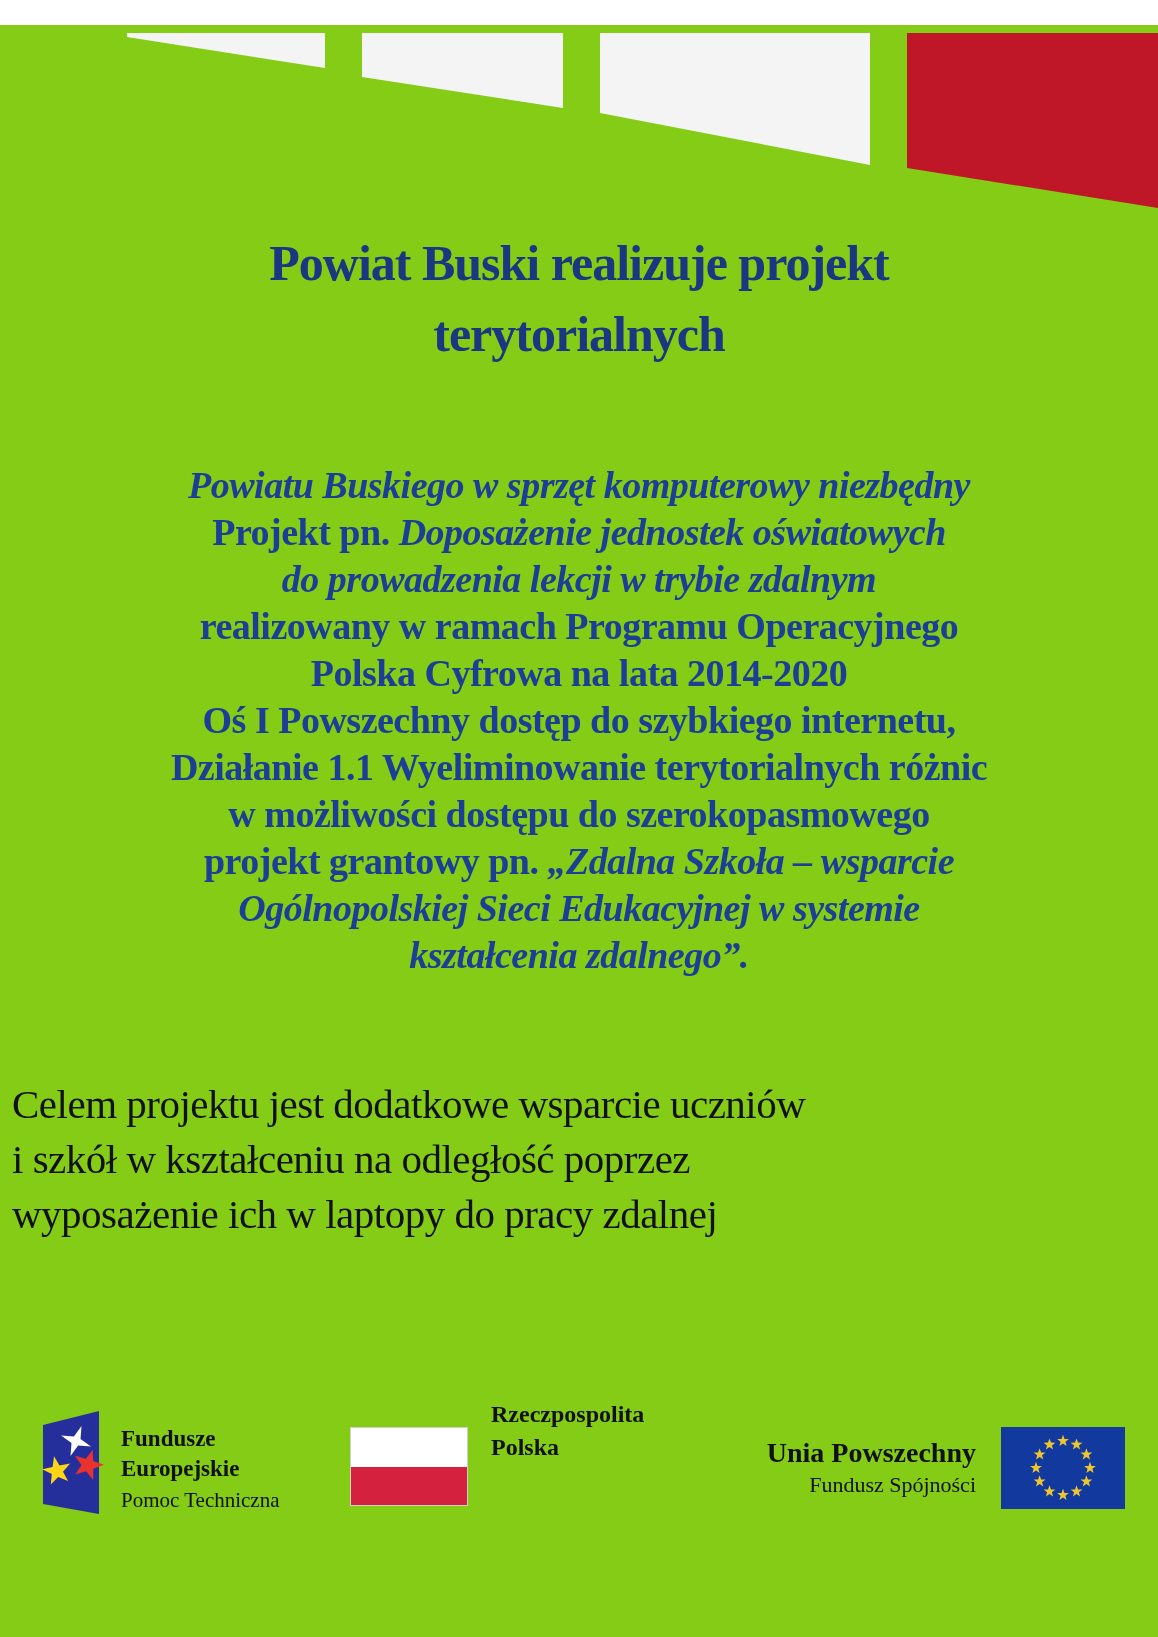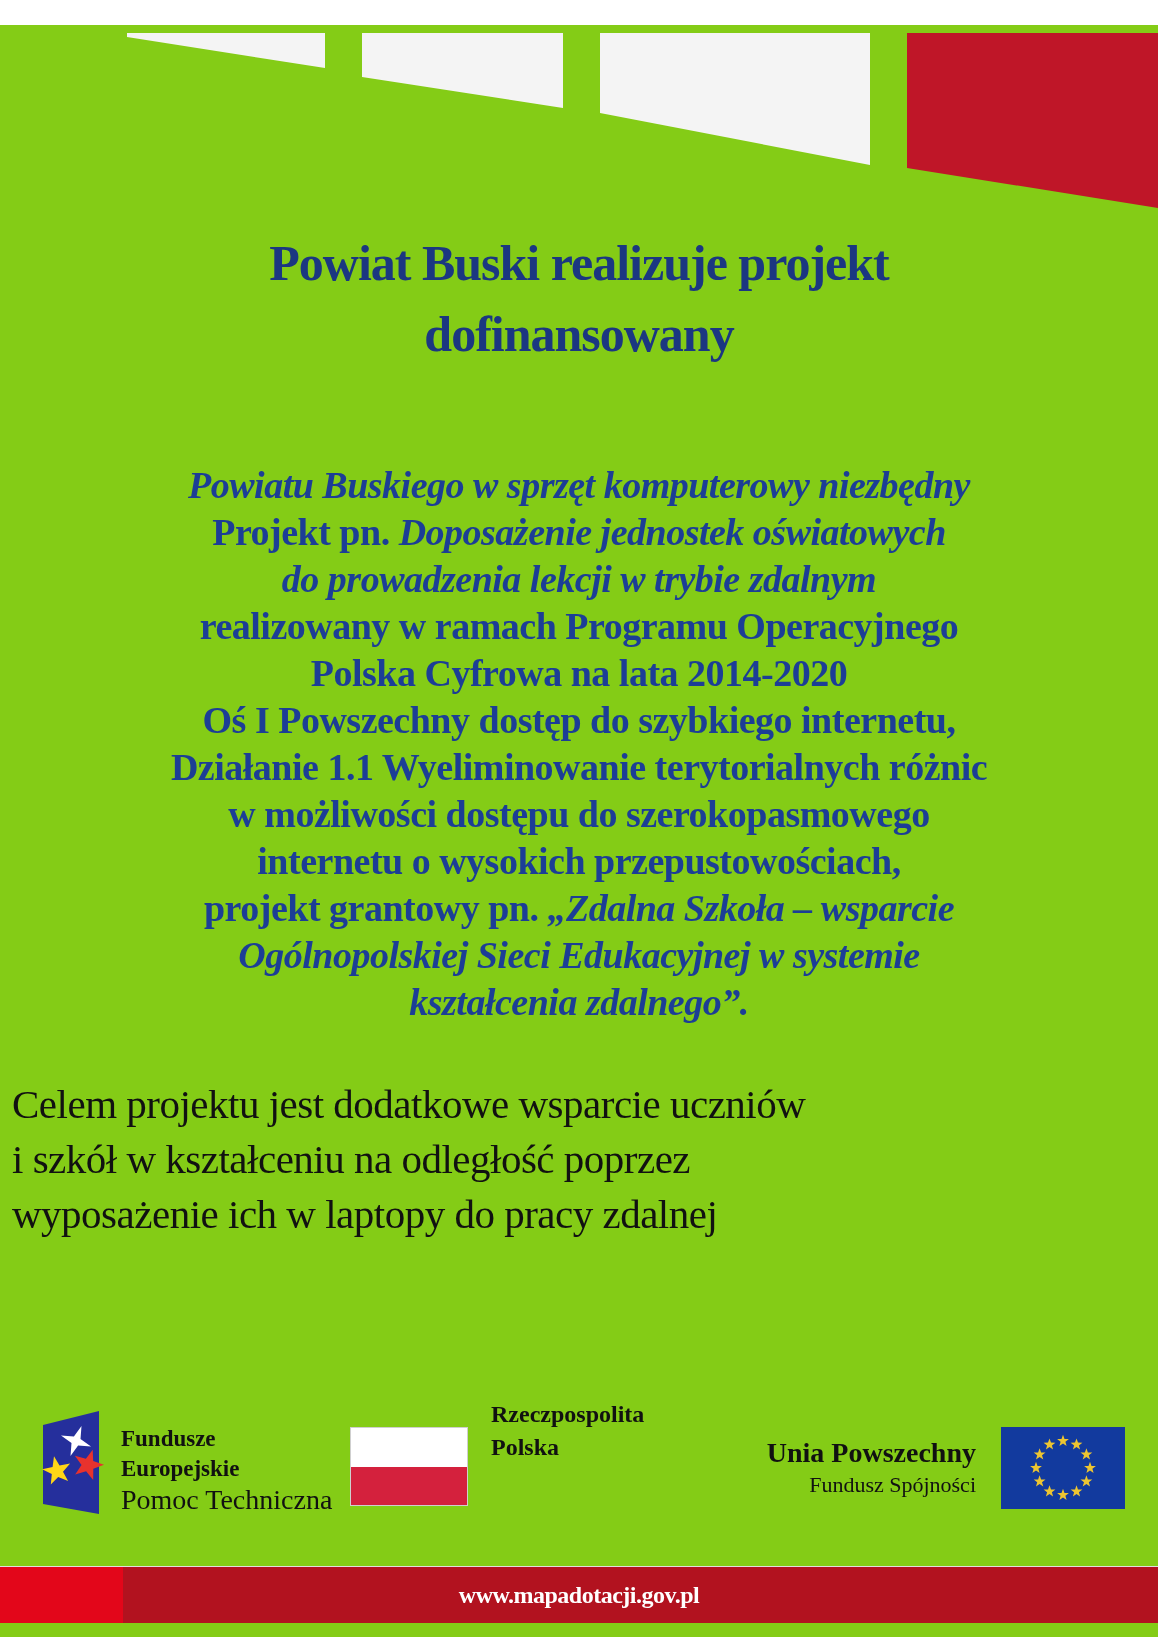--- a/index.html
+++ b/index.html
@@ -32,21 +32,21 @@
     top:1282px;left:0;right:0;text-align:center;
     font-size:42px;letter-spacing:-0.5px;color:var(--ink,#111);
   }
   .funding .b{font-weight:700;}
 
   
   .fe-flag{left:39px;top:1386px;width:70px;height:104px;}
   .fe-flag .flagpoly{fill:var(--fe-blue,#252f9c);}
   .fe-text{left:121px;top:1399px;}
   .fe-text .l1,.fe-text .l2{font-weight:700;font-size:23px;line-height:30px;}
-  .fe-text .l3{font-size:28px;line-height:24px;margin-top:4px;}
+  .fe-text .l3{font-size:21px;line-height:24px;margin-top:4px;}
 
   .pl-flag{left:350px;top:1402px;width:118px;height:79px;border:1px solid #cfcfcf;box-sizing:border-box;}
   .pl-flag .half-white{height:50%;background:#ffffff;}
   .pl-flag .half-red{height:50%;background:var(--pl-red,#d4213d);}
   .pl-text{left:491px;top:1373px;font-weight:700;font-size:24px;line-height:33px;}
 
   .eu-text{right:182px;top:1412px;text-align:right;}
   .eu-text .l1{font-weight:700;font-size:28px;line-height:32px;}
   .eu-text .l2{font-size:22px;line-height:25px;margin-top:3px;}
   .eu-flag{left:1001px;top:1402px;width:124px;height:82px;}
@@ -64,33 +64,32 @@
 
   <svg class="abs header-decor" viewBox="0 0 1158 190">
     <polygon class="gray-shape" points="127,8 325,8 325,43 127,12"></polygon>
     <polygon class="gray-shape" points="362,8 563,8 563,83 362,52"></polygon>
     <polygon class="gray-shape" points="600,8 870,8 870,140 600,88"></polygon>
     <polygon class="red-shape" points="907,8 1158,8 1158,183 907,143"></polygon>
   </svg>
 
   <div class="abs title">
       <div>Powiat Buski realizuje projekt</div>
-      <div>dofinansowany</div>
+      <div>terytorialnych</div>
     </div>
 
   <div class="abs bluepar">
       <div><span class="it">Powiatu Buskiego w sprzęt komputerowy niezbędny</span></div>
       <div><span>Projekt pn. </span><span class="it">Doposażenie jednostek oświatowych</span></div>
       <div><span class="it">do prowadzenia lekcji w trybie zdalnym</span></div>
       <div><span>realizowany w ramach Programu Operacyjnego</span></div>
       <div><span>Polska Cyfrowa na lata 2014-2020</span></div>
       <div><span>Oś I Powszechny dostęp do szybkiego internetu,</span></div>
       <div><span>Działanie 1.1 Wyeliminowanie terytorialnych różnic</span></div>
       <div><span>w możliwości dostępu do szerokopasmowego</span></div>
-      <div><span>internetu o wysokich przepustowościach,</span></div>
       <div><span>projekt grantowy pn. </span><span class="it">„Zdalna Szkoła – wsparcie</span></div>
       <div><span class="it">Ogólnopolskiej Sieci Edukacyjnej w systemie</span></div>
       <div><span class="it">kształcenia zdalnego”.</span></div>
     </div>
 
   <div class="abs goal">
       <div>Celem projektu jest dodatkowe wsparcie uczniów</div>
       <div>i szkół w kształceniu na odległość poprzez</div>
       <div>wyposażenie ich w laptopy do pracy zdalnej</div>
     </div>
@@ -130,18 +129,14 @@
       <polygon points="85.4,48.3 86.9,52.5 91.3,52.6 87.8,55.3 89.0,59.5 85.4,57.0 81.7,59.5 83.0,55.3 79.5,52.6 83.9,52.5" fill="#edc531"></polygon>
       <polygon points="75.5,58.2 77.0,62.4 81.4,62.5 77.9,65.2 79.1,69.4 75.5,66.9 71.9,69.4 73.1,65.2 69.6,62.5 74.0,62.4" fill="#edc531"></polygon>
       <polygon points="62.0,61.8 63.5,66.0 67.9,66.1 64.4,68.8 65.6,73.0 62.0,70.5 58.4,73.0 59.6,68.8 56.1,66.1 60.5,66.0" fill="#edc531"></polygon>
       <polygon points="48.5,58.2 50.0,62.4 54.4,62.5 50.9,65.2 52.1,69.4 48.5,66.9 44.9,69.4 46.1,65.2 42.6,62.5 47.0,62.4" fill="#edc531"></polygon>
       <polygon points="38.6,48.3 40.1,52.5 44.5,52.6 41.0,55.3 42.3,59.5 38.6,57.0 35.0,59.5 36.2,55.3 32.7,52.6 37.1,52.5" fill="#edc531"></polygon>
       <polygon points="35.0,34.8 36.5,39.0 40.9,39.1 37.4,41.8 38.6,46.0 35.0,43.5 31.4,46.0 32.6,41.8 29.1,39.1 33.5,39.0" fill="#edc531"></polygon>
       <polygon points="38.6,21.3 40.1,25.5 44.5,25.6 41.0,28.3 42.3,32.5 38.6,30.0 35.0,32.5 36.2,28.3 32.7,25.6 37.1,25.5" fill="#edc531"></polygon>
       <polygon points="48.5,11.4 50.0,15.6 54.4,15.7 50.9,18.4 52.1,22.6 48.5,20.1 44.9,22.6 46.1,18.4 42.6,15.7 47.0,15.6" fill="#edc531"></polygon>
     </svg>
 
-  <div class="abs bar">
-    <div class="bright"></div>
-    <div class="url">www.mapadotacji.gov.pl</div>
-  </div>
 
 </div>
 
 </body></html>

